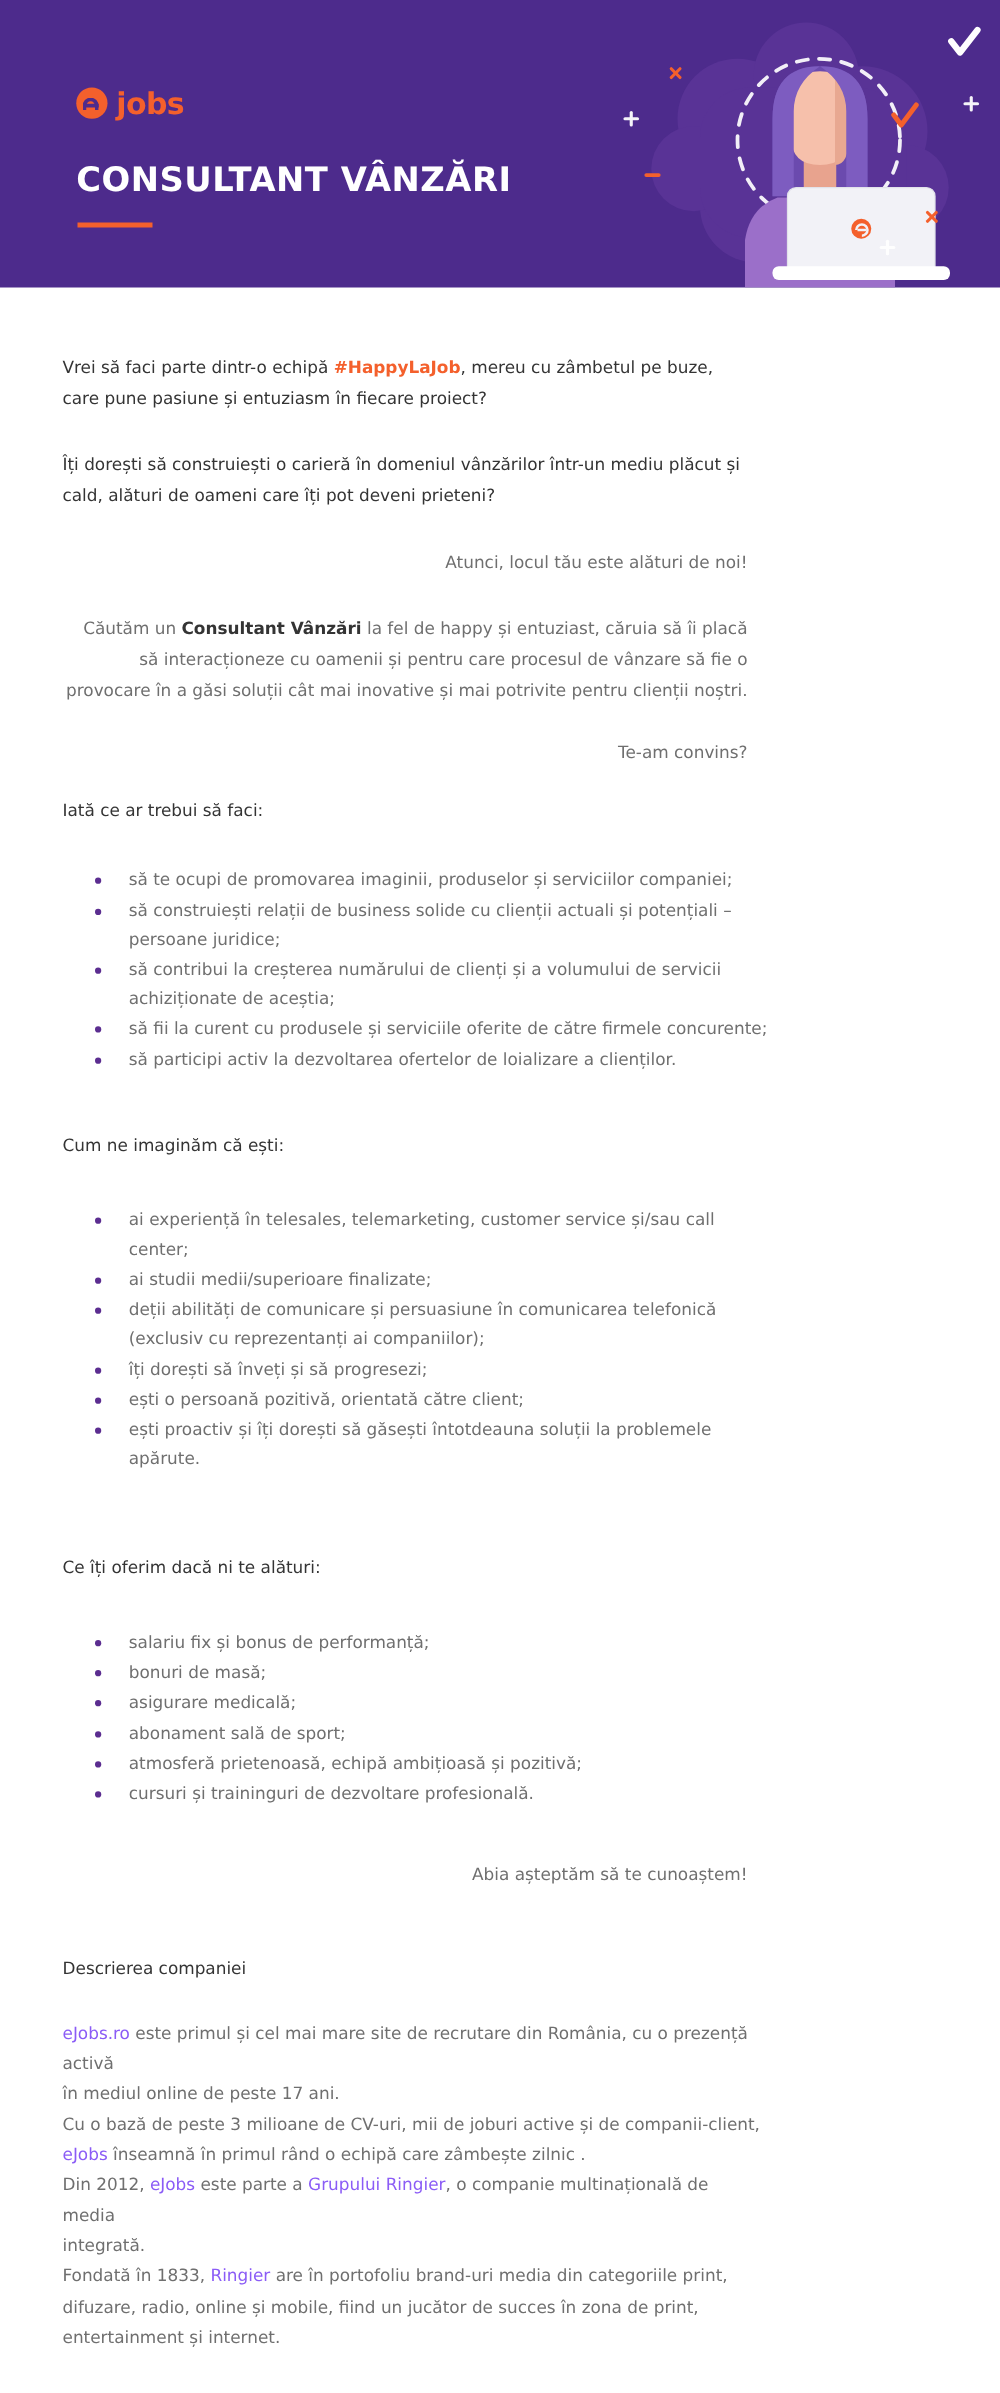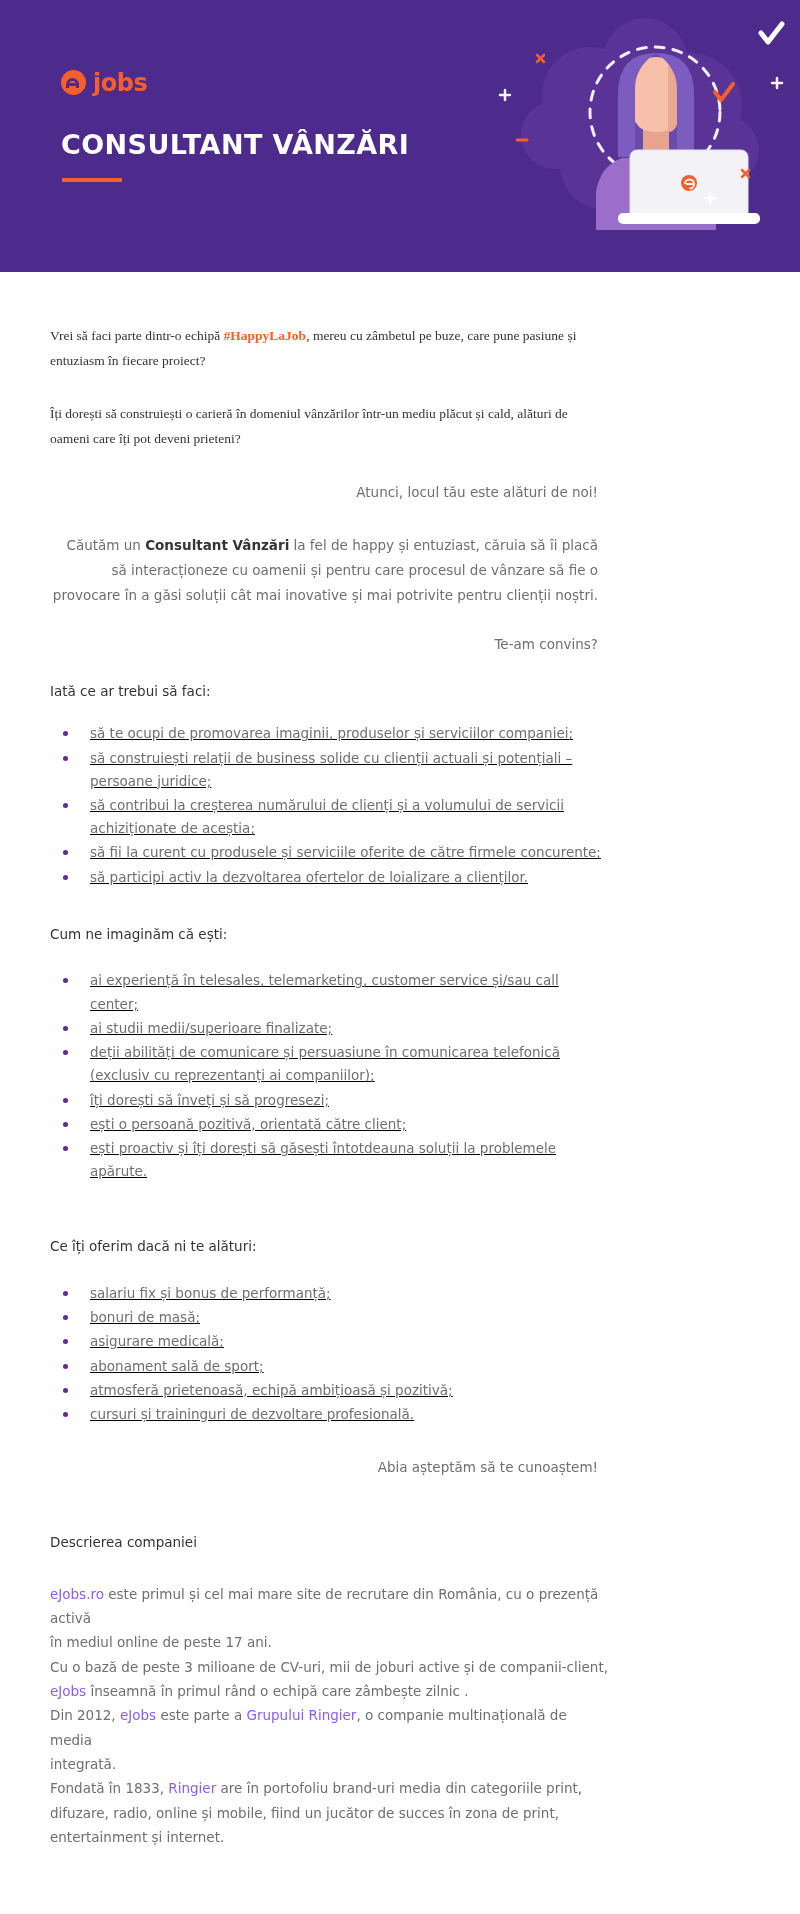--- a/index.html
+++ b/index.html
@@ -14,21 +14,21 @@
     width: 800px;
     min-height: 1914px;
     position: relative;
     overflow-x: hidden;
   }
 
   
   .banner {
     position: relative;
     width: 800px;
-    height: 272px;
+    height: 230px;
     background: #4d2b8c;
     overflow: hidden;
   }
 
   .banner-logo {
     position: absolute;
     left: 61px;
     top: 70px;
     display: flex;
     align-items: center;
@@ -107,21 +107,20 @@
   }
 
   .para {
     font-size: 13.5px;
     line-height: 1.85;
     color: #3c3c3c;
     max-width: 548px;
   }
   .para.dark {
     color: #343434;
-    font-family: Liberation Serif, serif;
   }
   .para.muted {
     color: #6f6f6f;
     text-align: right;
   }
   .para b, .para strong {
     font-weight: bold;
     color: #343434;
   }
   .hashtag {
@@ -131,23 +130,22 @@
 
   .heading {
     font-size: 13.5px;
     font-weight: normal;
     color: #343434;
     line-height: 1.6;
   }
 
   ul.bullets {
     list-style: none;
-    margin: 0;
+    margin: 13px;
     padding: 0;
-    text-decoration: underline;
   }
   ul.bullets li {
     position: relative;
     padding-left: 40px;
     font-size: 13.5px;
     line-height: 1.72;
     color: #6f6f6f;
     max-width: 560px;
     margin-bottom: 1px;
   }

